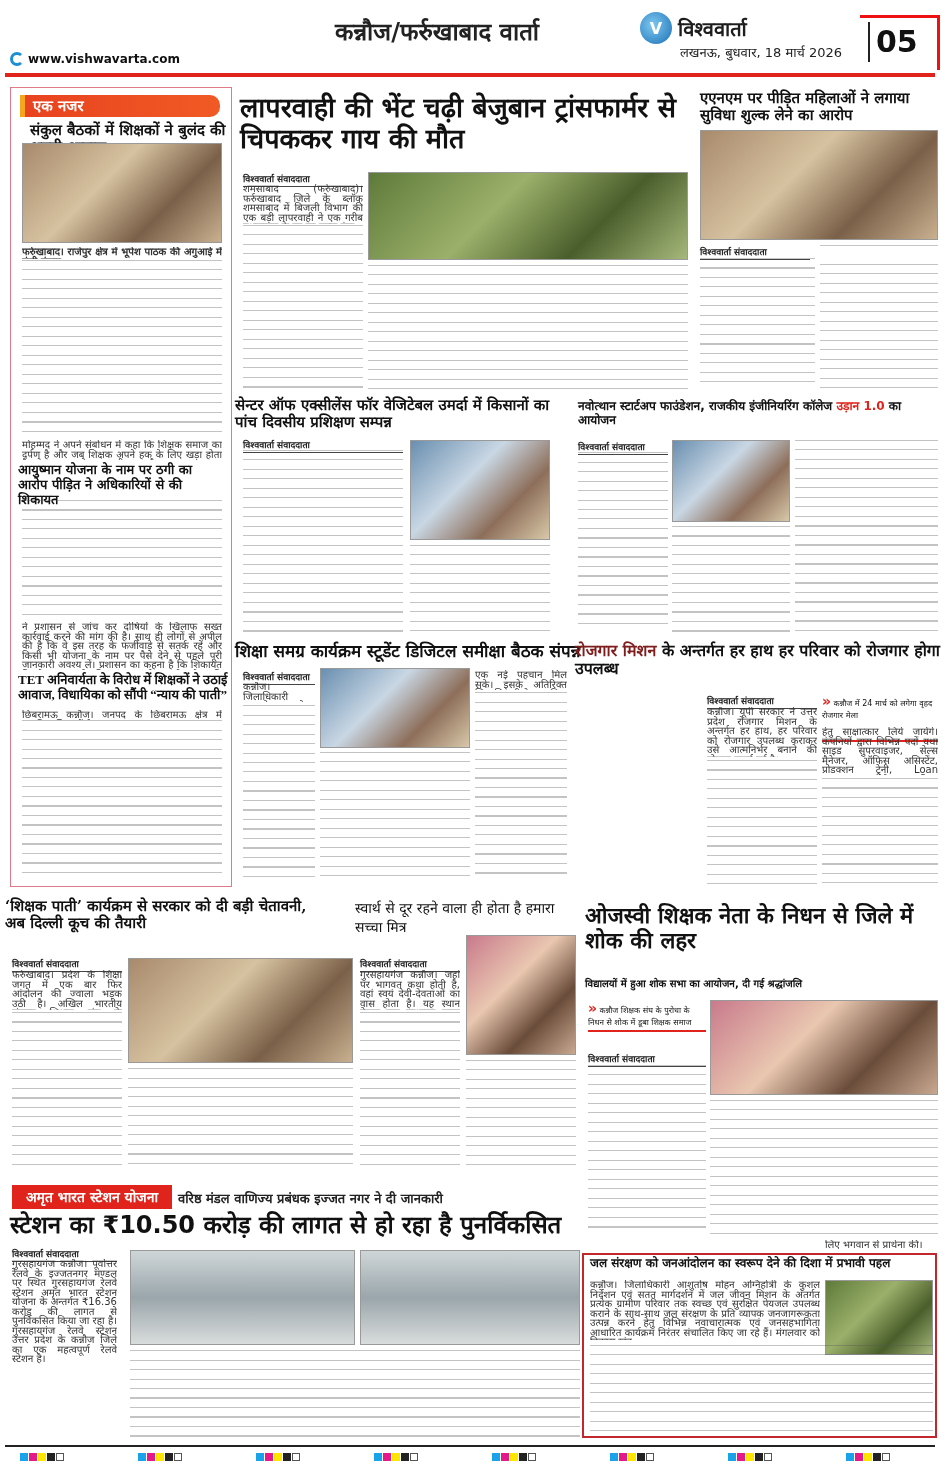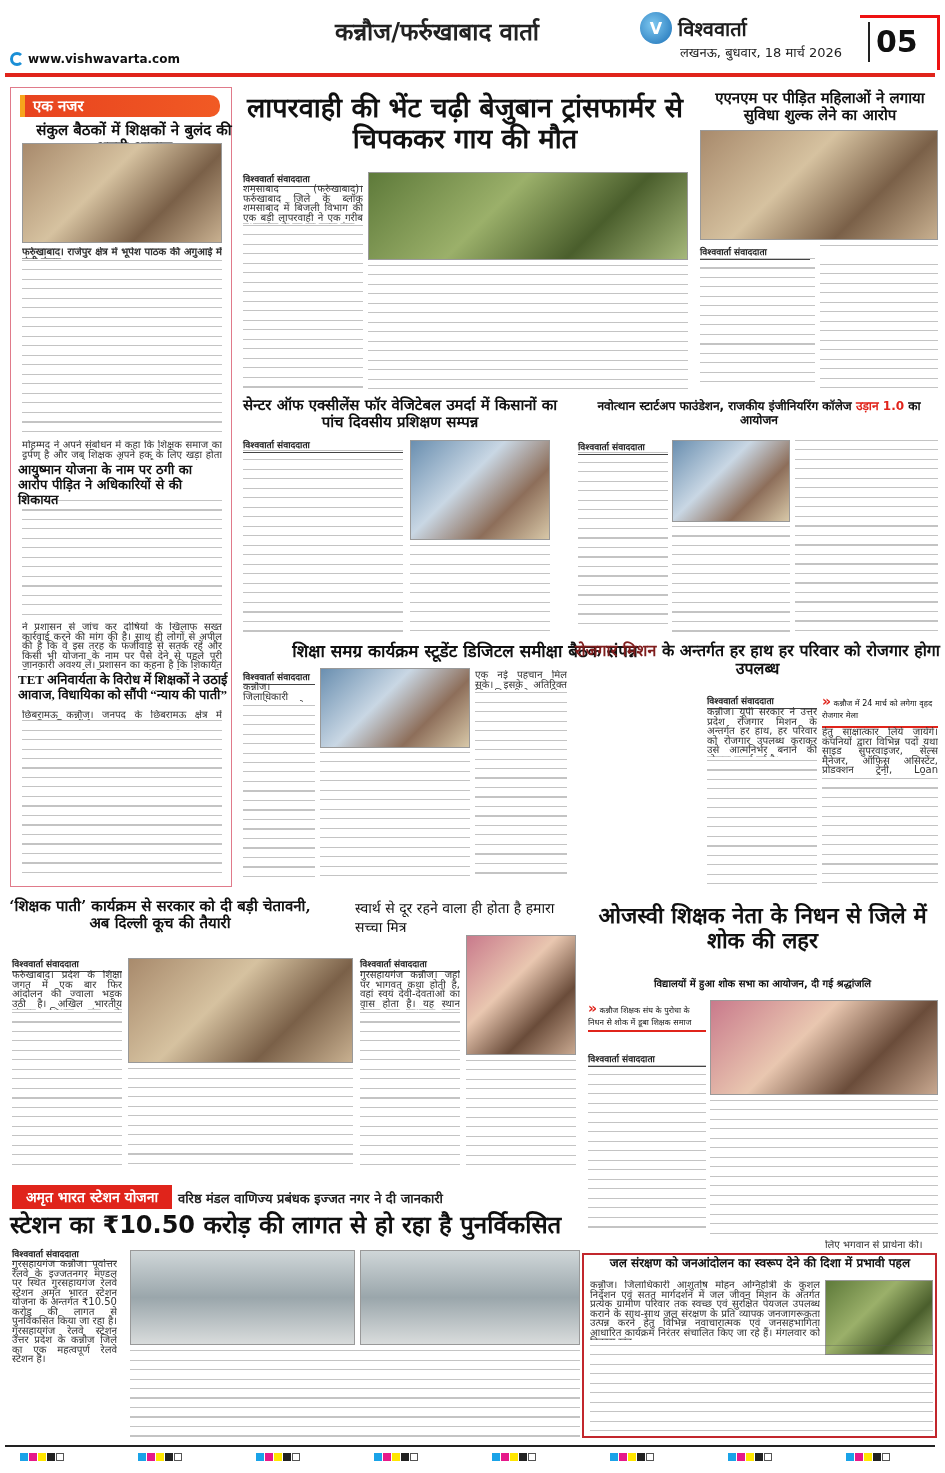--- a/index.html
+++ b/index.html
@@ -16,21 +16,21 @@
 .pgbar{left:860px;top:15px;width:80px;height:3px;background:#e11}
 .pgside{left:937px;top:15px;width:3px;height:55px;background:#e11}
 .redrule{left:5px;top:73px;width:930px;height:4px;background:#e0241b}
 .box-left{left:10px;top:87px;width:222px;height:800px;border:1px solid #e07a8a}
 .eknazar{left:20px;top:95px;width:200px;height:22px;background:linear-gradient(90deg,#e8431f,#f15a24);border-left:5px solid #f7a51c;color:#fff;font-weight:bold;font-size:15px;padding-left:8px;line-height:22px;border-radius:0 10px 10px 0}
 .photo{background:linear-gradient(135deg,#a88a6c,#d6c2a0 40%,#7a6048 70%,#c8b090);border:1px solid #999}
 .photo.green{background:linear-gradient(135deg,#5e7a3a,#9bb06a 40%,#4a5e2c 70%,#a6b87a)}
 .photo.hall{background:linear-gradient(180deg,#cfd6d8,#9aa6ab 50%,#d9dcdc)}
 .photo.blue{background:linear-gradient(135deg,#6a8fb0,#c9d7e4 40%,#8d6e5a 70%,#d8c8a8)}
 .photo.pink{background:linear-gradient(135deg,#c97a8c,#e9c7b0 40%,#6a4c3a 70%,#c8a890)}
-.h{font-weight:bold;color:#111;text-align:center;line-height:1.15}
+.h{font-weight:bold;color:#111;text-align:left;line-height:1.15}
 .sub{font-size:9px;font-weight:bold;border-bottom:1px solid #444;padding-bottom:1px;color:#222}
 .txt{font-size:10px;line-height:9.5px;color:#333;text-align:justify;overflow:hidden}
 .lines{background:repeating-linear-gradient(180deg,#555 0 1px,transparent 1px 9.5px);opacity:.35}
 .banner-red{left:12px;top:1185px;width:160px;height:24px;background:#e0241b;color:#fff;font-size:14px;font-weight:bold;line-height:24px;text-align:center}
 .banner-text{left:178px;top:1189px;font-size:13px;font-weight:bold;color:#222}
 .ruler{left:5px;top:1445px;width:930px;height:2px;background:#222}
 .cmyk{top:1453px;display:flex;gap:1px}
 .cmyk span{width:8px;height:8px;display:inline-block}
 .quote-mark{color:#e0241b;font-weight:bold;font-size:14px}
 .jal-box{left:582px;top:1253px;width:355px;height:185px;border:2px solid #c2272d}
@@ -105,21 +105,21 @@
 <div class="abs lines" style="left:243px;top:705px;width:72px;height:175px"></div>
 <div class="abs lines" style="left:320px;top:752px;width:150px;height:128px"></div>
 <div class="abs lines" style="left:475px;top:692px;width:92px;height:188px"></div>
 
 <div class="abs h" style="left:575px;top:642px;width:365px;font-size:16px">
   <span style="color:#7f1d1d">रोजगार मिशन</span>
   <span>के अन्तर्गत हर हाथ हर परिवार को रोजगार होगा उपलब्ध</span>
 </div>
 <div class="abs sub" style="left:707px;top:694px;width:110px">विश्ववार्ता संवाददाता</div>
 <div class="abs txt" style="left:707px;top:707px;width:110px;height:50px">कन्नौज। यूपी सरकार ने उत्तर प्रदेश रोजगार मिशन के अन्तर्गत हर हाथ, हर परिवार को रोजगार उपलब्ध कराकर उसे आत्मनिर्भर बनाने की योजना बनाई गई है।</div>
-<div class="abs" style="left:822px;top:693px;width:116px;font-size:8px;border-bottom:2px solid #e0241b;padding-bottom:6px"><span class="quote-mark">»</span> <span>कन्नौज में 24 मार्च को लगेगा वृहद रोजगार मेला</span></div>
+<div class="abs" style="left:822px;top:693px;width:116px;font-size:8px;border-bottom:2px solid #e0241b;padding-bottom:20px"><span class="quote-mark">»</span> <span>कन्नौज में 24 मार्च को लगेगा वृहद रोजगार मेला</span></div>
 <div class="abs txt" style="left:822px;top:727px;width:116px;height:48px">हेतु साक्षात्कार लिये जायेंगे। कंपनियों द्वारा विभिन्न पदों यथा साइड सुपरवाइजर, सेल्स मैनेजर, ऑफिस असिस्टेंट, प्रोडक्शन ट्रेनी, Loan Advisor, मैनेजर, फील्ड एक्जीक्यूटिव, Inbound</div>
 <div class="abs lines" style="left:707px;top:760px;width:110px;height:125px"></div>
 <div class="abs lines" style="left:822px;top:778px;width:116px;height:107px"></div>
 
 <div class="abs h" style="left:5px;top:898px;width:310px;font-size:15px;font-family:'DejaVu Serif',serif">‘शिक्षक पाती’ कार्यक्रम से सरकार को दी बड़ी चेतावनी, अब दिल्ली कूच की तैयारी</div>
 <div class="abs sub" style="left:12px;top:957px;width:110px">विश्ववार्ता संवाददाता</div>
 <div class="abs txt" style="left:12px;top:970px;width:110px;height:40px">फर्रुखाबाद। प्रदेश के शिक्षा जगत में एक बार फिर आंदोलन की ज्वाला भड़क उठी है। अखिल भारतीय संयुक्त शिक्षक संघ के तत्वावधान में आयोजित 'शिक्षक</div>
 <div class="abs photo" style="left:128px;top:958px;width:225px;height:105px"></div>
 <div class="abs lines" style="left:12px;top:1012px;width:110px;height:160px"></div>
 <div class="abs lines" style="left:128px;top:1068px;width:225px;height:104px"></div>
@@ -137,21 +137,21 @@
 <div class="abs photo pink" style="left:710px;top:1000px;width:228px;height:95px"></div>
 <div class="abs sub" style="left:588px;top:1052px;width:118px">विश्ववार्ता संवाददाता</div>
 <div class="abs lines" style="left:588px;top:1065px;width:118px;height:170px"></div>
 <div class="abs lines" style="left:710px;top:1100px;width:228px;height:135px"></div>
 <div class="abs txt" style="left:825px;top:1240px;width:113px;height:10px">लिए भगवान से प्रार्थना की।</div>
 
 <div class="abs banner-red">अमृत भारत स्टेशन योजना</div>
 <div class="abs banner-text">वरिष्ठ मंडल वाणिज्य प्रबंधक इज्जत नगर ने दी जानकारी</div>
 <div class="abs h" style="left:10px;top:1212px;width:575px;font-size:24px;text-align:left">स्टेशन का ₹10.50 करोड़ की लागत से हो रहा है पुनर्विकसित</div>
 <div class="abs sub" style="left:12px;top:1247px;width:105px">विश्ववार्ता संवाददाता</div>
-<div class="abs txt" style="left:12px;top:1259px;width:105px;height:180px">गुरसहायगंज कन्नौज। पूर्वोत्तर रेलवे के इज्जतनगर मण्डल पर स्थित गुरसहायगंज रेलवे स्टेशन अमृत भारत स्टेशन योजना के अन्तर्गत ₹10.50 करोड़ की लागत से पुनर्विकसित किया जा रहा है। गुरसहायगंज रेलवे स्टेशन उत्तर प्रदेश के कन्नौज जिले का एक महत्वपूर्ण रेलवे स्टेशन है।</div>
+<div class="abs txt" style="left:12px;top:1259px;width:105px;height:180px">गुरसहायगंज कन्नौज। पूर्वोत्तर रेलवे के इज्जतनगर मण्डल पर स्थित गुरसहायगंज रेलवे स्टेशन अमृत भारत स्टेशन योजना के अन्तर्गत ₹16.36 करोड़ की लागत से पुनर्विकसित किया जा रहा है। गुरसहायगंज रेलवे स्टेशन उत्तर प्रदेश के कन्नौज जिले का एक महत्वपूर्ण रेलवे स्टेशन है।</div>
 <div class="abs photo hall" style="left:130px;top:1250px;width:225px;height:95px"></div>
 <div class="abs photo hall" style="left:360px;top:1250px;width:220px;height:95px"></div>
 <div class="abs lines" style="left:130px;top:1350px;width:450px;height:90px"></div>
 
 <div class="abs jal-box"></div>
 <div class="abs h" style="left:590px;top:1257px;width:340px;font-size:12px">जल संरक्षण को जनआंदोलन का स्वरूप देने की दिशा में प्रभावी पहल</div>
 <div class="abs txt" style="left:590px;top:1280px;width:230px;height:60px">कन्नौज। जिलाधिकारी आशुतोष मोहन अग्निहोत्री के कुशल निर्देशन एवं सतत मार्गदर्शन में जल जीवन मिशन के अंतर्गत प्रत्येक ग्रामीण परिवार तक स्वच्छ एवं सुरक्षित पेयजल उपलब्ध कराने के साथ-साथ जल संरक्षण के प्रति व्यापक जनजागरूकता उत्पन्न करने हेतु विभिन्न नवाचारात्मक एवं जनसहभागिता आधारित कार्यक्रम निरंतर संचालित किए जा रहे हैं। मंगलवार को विकास खंड</div>
 <div class="abs photo green" style="left:825px;top:1280px;width:108px;height:75px"></div>
 <div class="abs lines" style="left:590px;top:1345px;width:343px;height:88px"></div>
 

